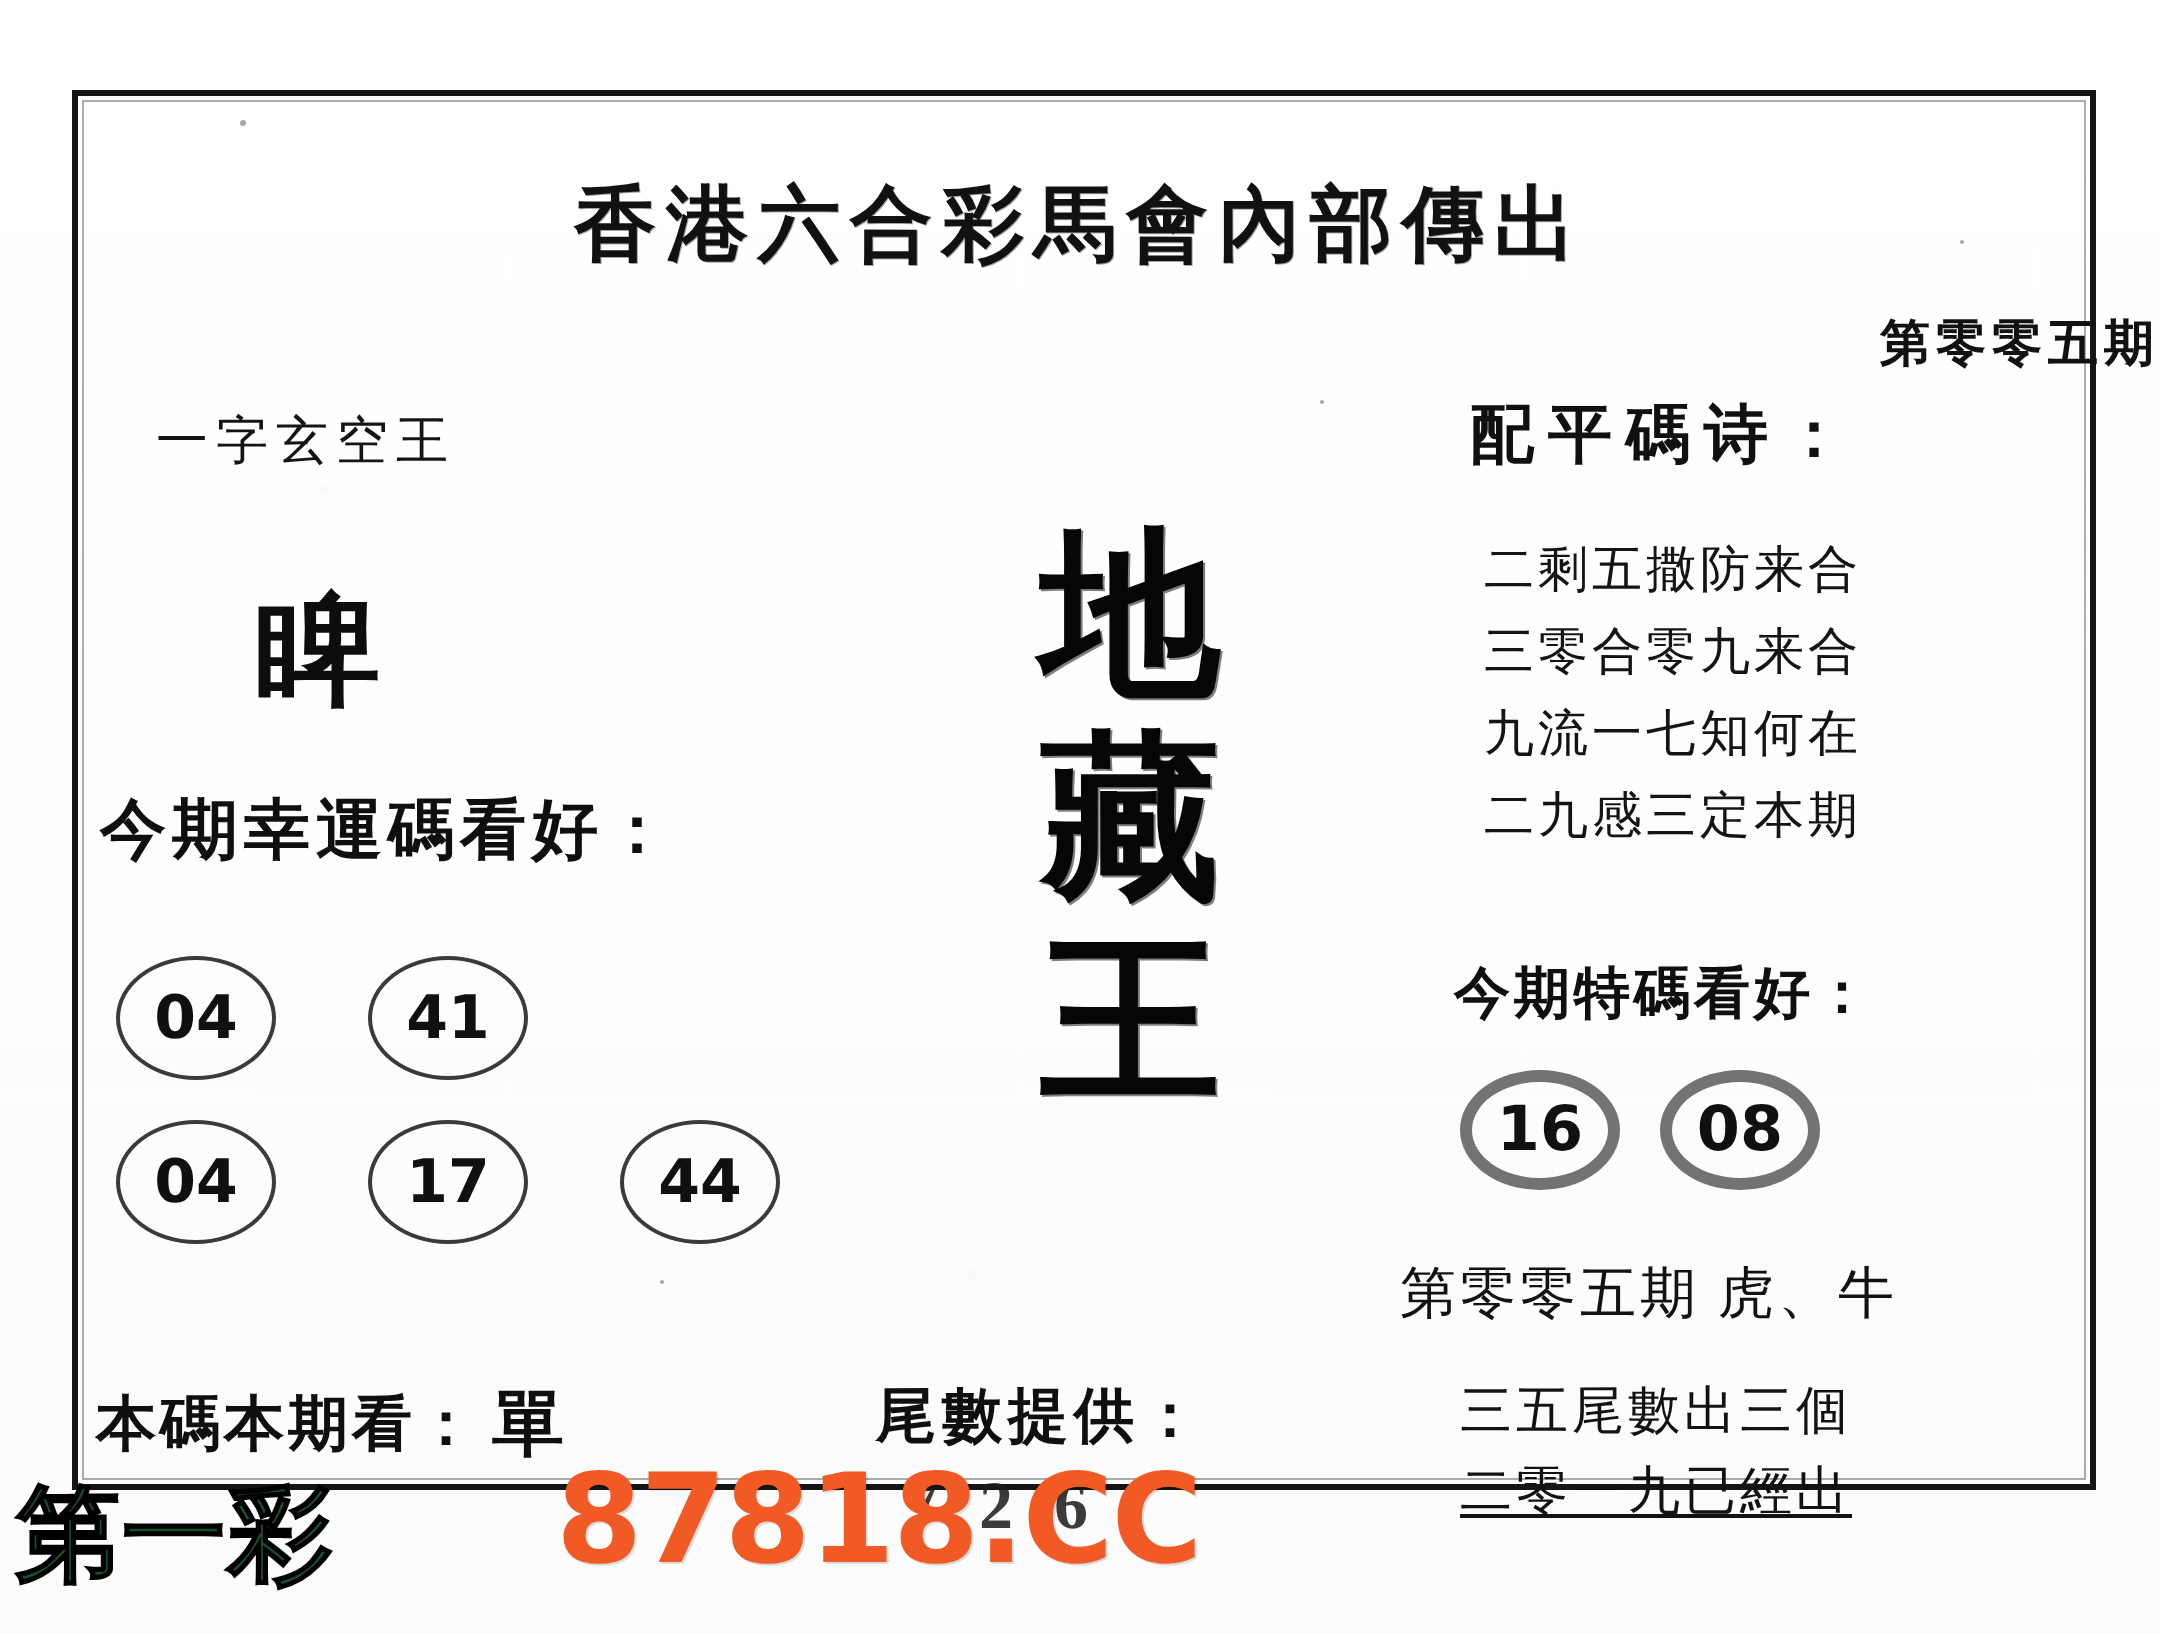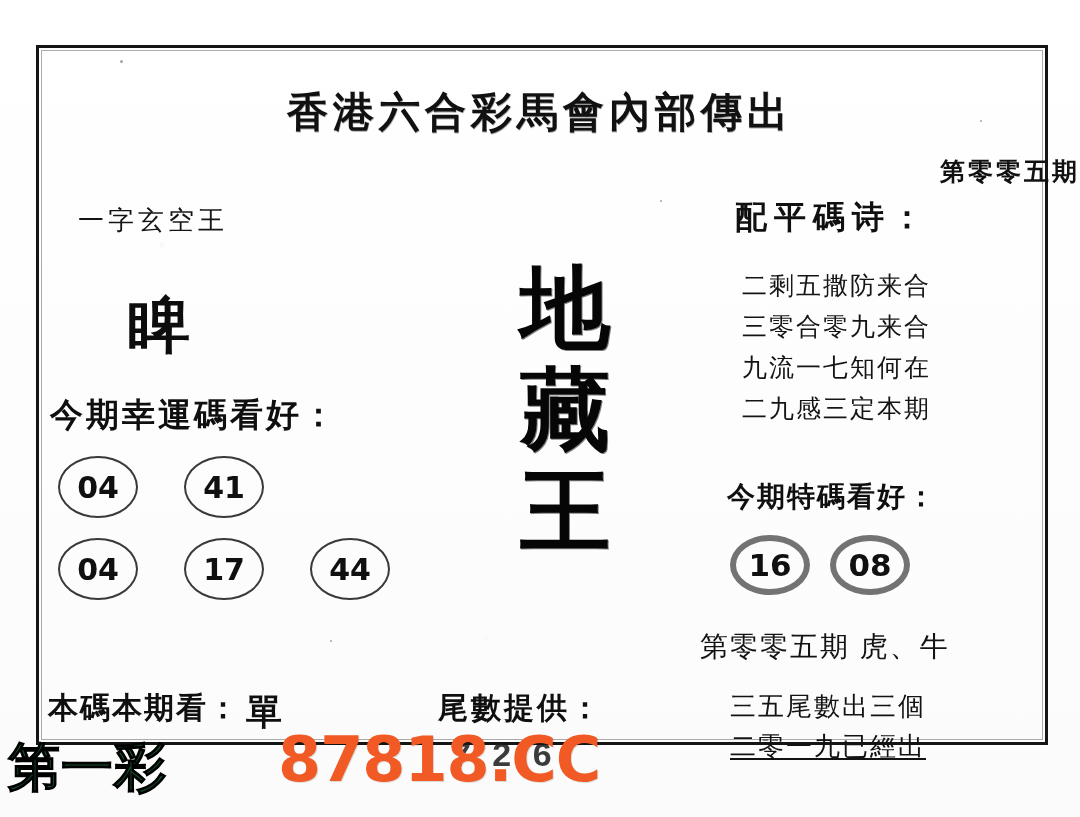--- a/index.html
+++ b/index.html
@@ -34,21 +34,21 @@
     box-sizing: border-box;
   }
   .border-box::after{
     content:"";
     position:absolute;
     left:2px; top:2px; right:2px; bottom:2px;
     border:1px solid rgba(20,20,20,0.35);
     pointer-events:none;
   }
 
-  .cn { font-family: Liberation Sans, sans-serif; color: #101010; }
+  .cn { font-family: Liberation Serif, serif; color: #101010; }
 
   
   .title-main {
     position: absolute;
     left: 0; right: 0;
     top: 85px;
     text-align: center;
     font-size: 41px;
     font-weight: bold;
     letter-spacing: 5px;
@@ -89,21 +89,21 @@
     left: 50px;
     top: 393px;
     font-size: 33px;
     font-weight: bold;
     letter-spacing: 3px;
     color: #0f0f0f;
   }
   .ball-grid {
     position: absolute;
     left: 58px;
-    top: 456px;
+    top: 478px;
     width: 360px;
   }
   .ball-row {
     display: flex;
     gap: 46px;
     margin-bottom: 20px;
   }
   .ball {
     width: 80px;
     height: 62px;
@@ -120,21 +120,21 @@
   }
   .bottom-left-line {
     position: absolute;
     left: 48px;
     top: 688px;
     font-size: 30px;
     font-weight: bold;
     letter-spacing: 2px;
     color: #0f0f0f;
     display: flex;
-    align-items: flex-start;
+    align-items: center;
     gap: 6px;
   }
   .bottom-left-line .hand {
     font-size: 36px;
   }
 
   
   .center-chars {
     position: absolute;
     left: 470px;

